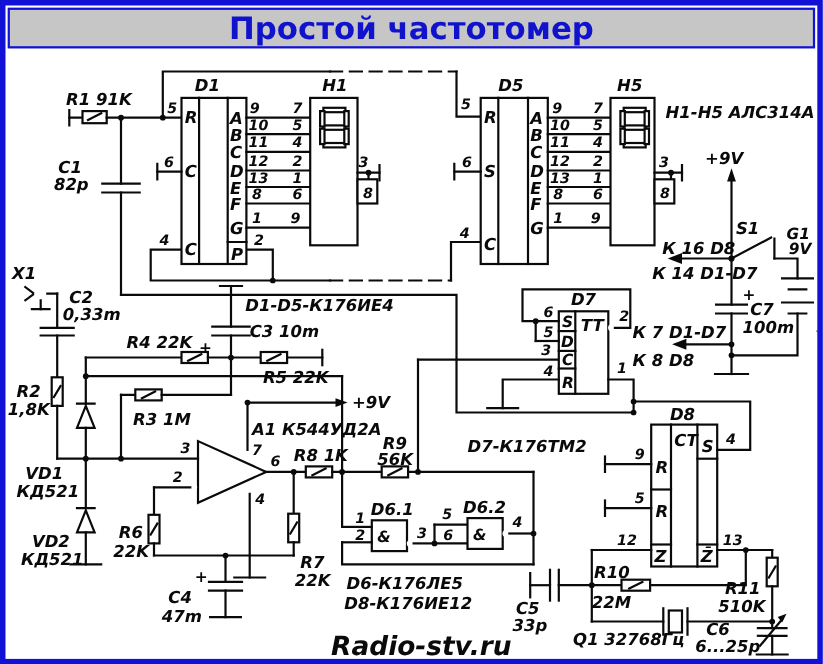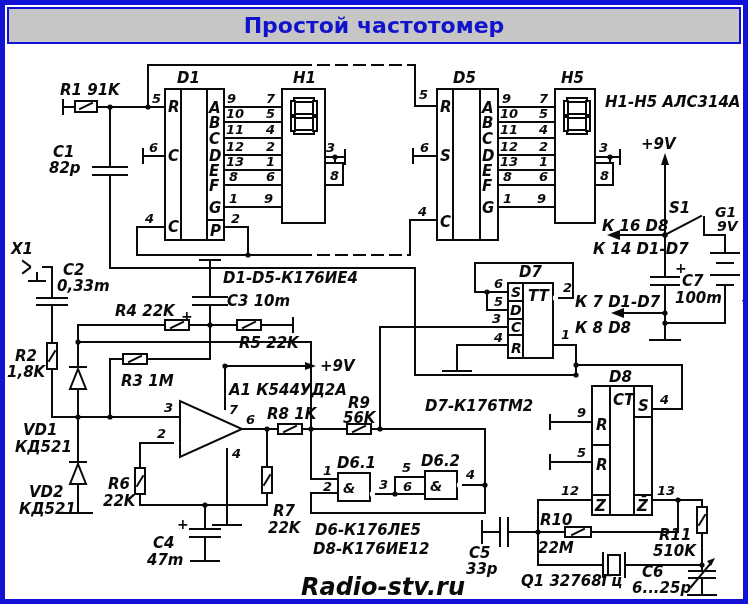--- a/index.html
+++ b/index.html
@@ -6,21 +6,21 @@
   html,body { margin:0; padding:0; }
   body {
     width:748px; height:604px; box-sizing:border-box; position:relative;
     background:#ffffff; border:5px solid var(--frame); overflow:hidden;
     font-family:"DejaVu Sans", sans-serif;
   }
   .titlebar {
     position:absolute; left:2px; right:2px; top:2px; height:37px;
     background:#c6c6c6; border:2px solid var(--frame); box-sizing:border-box;
     display:flex; align-items:center; justify-content:center;
-    font-weight:bold; font-size:22px; color:var(--title-color);
+    font-weight:bold; font-size:28px; color:var(--title-color);
   }
   svg.schem { position:absolute; left:0; top:0; }
   svg.schem text {
     font-family:"DejaVu Sans", sans-serif; font-style:italic; font-weight:bold; fill:#0a0a0a;
   }
   .t15 { font-size:15px; } .t14 { font-size:14px; } .t13 { font-size:13px; }
   .wm { font-size:24px; fill:var(--wm); }
   svg.schem line, svg.schem path, svg.schem polyline {
     stroke:#0a0a0a; stroke-width:2; fill:none; stroke-linecap:square; stroke-linejoin:miter;
   }

